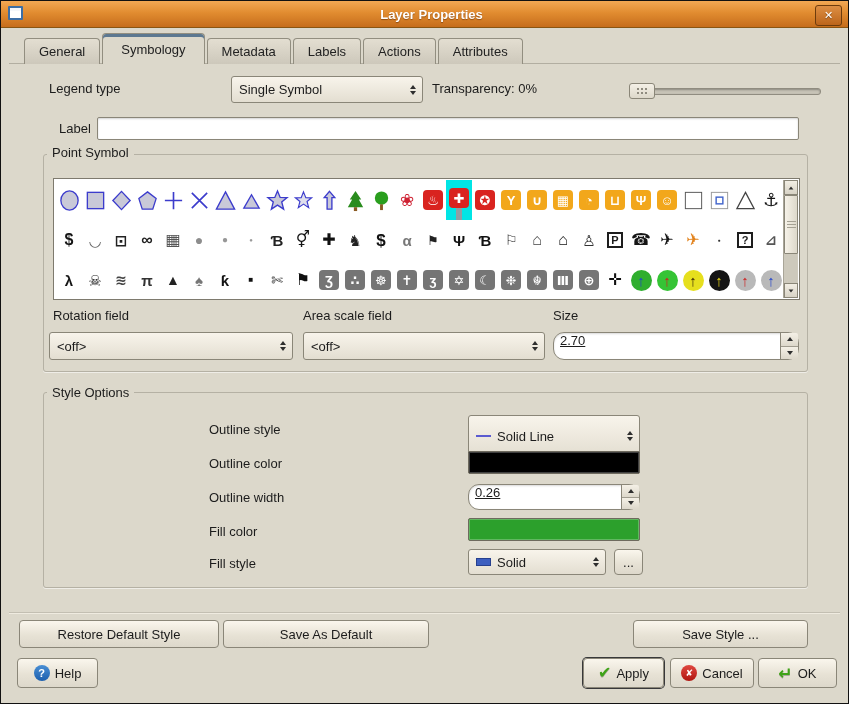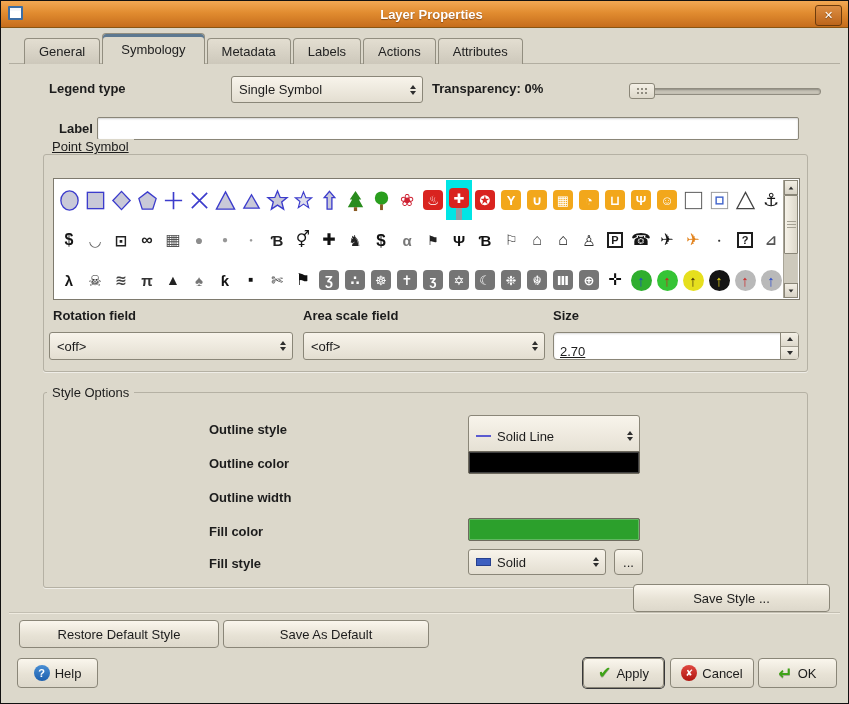--- a/index.html
+++ b/index.html
@@ -20,40 +20,40 @@
     display:flex;align-items:center;justify-content:center;font-weight:bold;font-size:11px;
     text-shadow:0 1px 1px rgba(0,0,0,.4);}
   
   .tabs{position:absolute;left:23px;top:33px;height:30px;display:flex;align-items:flex-end;z-index:3;}
   .tab{height:25px;padding:0 14px;display:flex;align-items:center;
     background:linear-gradient(#e3ded1,#cdc8bb);border:1px solid #928e80;border-bottom:none;
     border-radius:4px 4px 0 0;margin-right:2px;color:#222;}
   .tab.active{height:30px;background:#dcd8cb;box-shadow:inset 0 3px 0 #5c7891;padding:0 18px;}
   .tabline{position:absolute;left:8px;right:8px;top:62px;height:1px;background:#b2ae a1;background:#b2aea1;z-index:1;}
   
-  .lbl{position:absolute;white-space:nowrap;font-weight:bold;}
+  .lbl{position:absolute;white-space:nowrap;}
   .abs{position:absolute;box-sizing:border-box;}
   .btn{position:absolute;box-sizing:border-box;border:1px solid #8a8678;border-radius:4px;
     background:linear-gradient(180deg,#faf6ed,#e7e2d5 55%,#ddd8cb);
     display:flex;align-items:center;justify-content:center;gap:5px;}
   .btn.focus{box-shadow:0 0 0 1px #38383a;}
   .combo{position:absolute;box-sizing:border-box;border:1px solid #8a8678;border-radius:3px;
     background:linear-gradient(180deg,#f8f4eb,#e3ded1);display:flex;align-items:center;
     padding-left:7px;}
   .combo .ctext{white-space:nowrap;overflow:hidden;}
   .updown{margin-left:auto;display:flex;flex-direction:column;align-items:center;
     justify-content:center;gap:2px;padding:0 6px;}
   .tu{width:0;height:0;border-left:3.5px solid transparent;border-right:3.5px solid transparent;
     border-bottom:4.5px solid #2e2e2e;}
   .td{width:0;height:0;border-left:3.5px solid transparent;border-right:3.5px solid transparent;
     border-top:4.5px solid #2e2e2e;}
   .field{position:absolute;box-sizing:border-box;background:#fff;border:1px solid #8a8678;
     border-radius:2px;box-shadow:inset 0 1px 2px rgba(0,0,0,.18);font:inherit;padding:0 6px;}
   .spin{position:absolute;box-sizing:border-box;background:#fff;border:1px solid #8a8678;
-    border-radius:4px;display:flex;align-items:flex-end;box-shadow:inset 0 1px 2px rgba(0,0,0,.15);text-decoration:underline;}
+    border-radius:11px;display:flex;align-items:flex-start;box-shadow:inset 0 1px 2px rgba(0,0,0,.15);text-decoration:underline;}
   .spin .stext{padding-left:6px;}
   .spin-btns{margin-left:auto;width:17px;align-self:stretch;display:flex;flex-direction:column;
     border-left:1px solid #8a8678;}
   .sbu,.sbd{flex:1;display:flex;align-items:center;justify-content:center;
     background:linear-gradient(#f4f0e6,#ddd8cb);}
   .sbu{border-bottom:1px solid #a09c8f;border-radius:0 2px 0 0;}
   .sbd{border-radius:0 0 2px 0;}
   
   #slider-groove{left:628px;top:87px;width:192px;height:7px;background:#c7c3b6;
     border:1px solid #908c80;border-radius:3px;box-shadow:inset 0 1px 2px rgba(0,0,0,.3);}
@@ -117,21 +117,21 @@
     text-shadow:0 1px 0 rgba(0,0,0,.25);}
   .sepline{position:absolute;left:8px;right:8px;top:611px;height:1px;background:#c3bfb2;
     box-shadow:0 1px 0 #efebe0;}
   
   #legend-label{left:48px;top:80px;}
   #legend-combo{left:230px;top:75px;width:192px;height:27px;}
   #transparency-label{left:431px;top:80px;}
   #label-label{left:58px;top:120px;}
   #label-input{left:96px;top:116px;width:702px;height:23px;}
   #group1{left:42px;top:153px;width:765px;height:218px;}
-  #group1-title{left:46px;top:138px;text-decoration:underline;}
+  #group1-title{left:46px;top:144px;}
   #rot-label{left:52px;top:307px;}
   #area-label{left:302px;top:307px;}
   #size-label{left:552px;top:307px;}
   #rot-combo{left:48px;top:331px;width:244px;height:28px;}
   #area-combo{left:302px;top:331px;width:242px;height:28px;}
   #size-spin{left:552px;top:331px;width:246px;height:28px;}
   #group2{left:42px;top:391px;width:765px;height:196px;}
   #group2-title{left:46px;top:384px;}
   #os-label{left:208px;top:421px;}
   #os-combo{left:467px;top:414px;width:172px;height:42px;}
@@ -140,21 +140,21 @@
   #ow-label{left:208px;top:489px;}
   #ow-spin{left:467px;top:483px;width:172px;height:26px;}
   #fc-label{left:208px;top:523px;}
   #fc-btn{left:467px;top:517px;width:172px;height:23px;}
   #fs-label{left:208px;top:555px;}
   #fs-combo{left:467px;top:548px;width:138px;height:26px;}
   #fs-more{left:613px;top:548px;width:29px;height:26px;}
   #b-restore{left:18px;top:619px;width:200px;height:28px;}
   #b-savedef{left:222px;top:619px;width:206px;height:28px;}
   #b-load{left:430px;top:619px;width:198px;height:28px;}
-  #b-save{left:632px;top:583px;width:197px;height:28px;}
+  #b-save{left:632px;top:619px;width:175px;height:28px;}
   #b-help{left:16px;top:657px;width:81px;height:30px;}
   #b-apply{left:582px;top:657px;width:81px;height:30px;}
   #b-cancel{left:669px;top:657px;width:84px;height:30px;}
   #b-ok{left:757px;top:657px;width:79px;height:30px;}
 </style>
 </head>
 <body>
 
 <div id="win">
 
@@ -556,20 +556,31 @@
     <span class="updown">
         <i class="tu"></i>
         <i class="td"></i>
       </span>
   </div>
 
   <span class="lbl" id="oc-label">Outline color</span>
   <div class="colorbtn" id="oc-btn" style="background: rgb(0, 0, 0);"></div>
 
   <span class="lbl" id="ow-label">Outline width</span>
+  <div class="spin" id="ow-spin">
+    <span class="stext">0.26</span>
+    <span class="spin-btns">
+        <span class="sbu">
+          <i class="tu"></i>
+        </span>
+        <span class="sbd">
+          <i class="td"></i>
+        </span>
+      </span>
+  </div>
 
   <span class="lbl" id="fc-label">Fill color</span>
   <div class="colorbtn" id="fc-btn" style="background: rgb(44, 160, 44);"></div>
 
   <span class="lbl" id="fs-label">Fill style</span>
   <div class="combo" id="fs-combo">
     <span class="swatch-rect"></span>
     <span class="ctext">Solid</span>
     <span class="updown">
         <i class="tu"></i>

